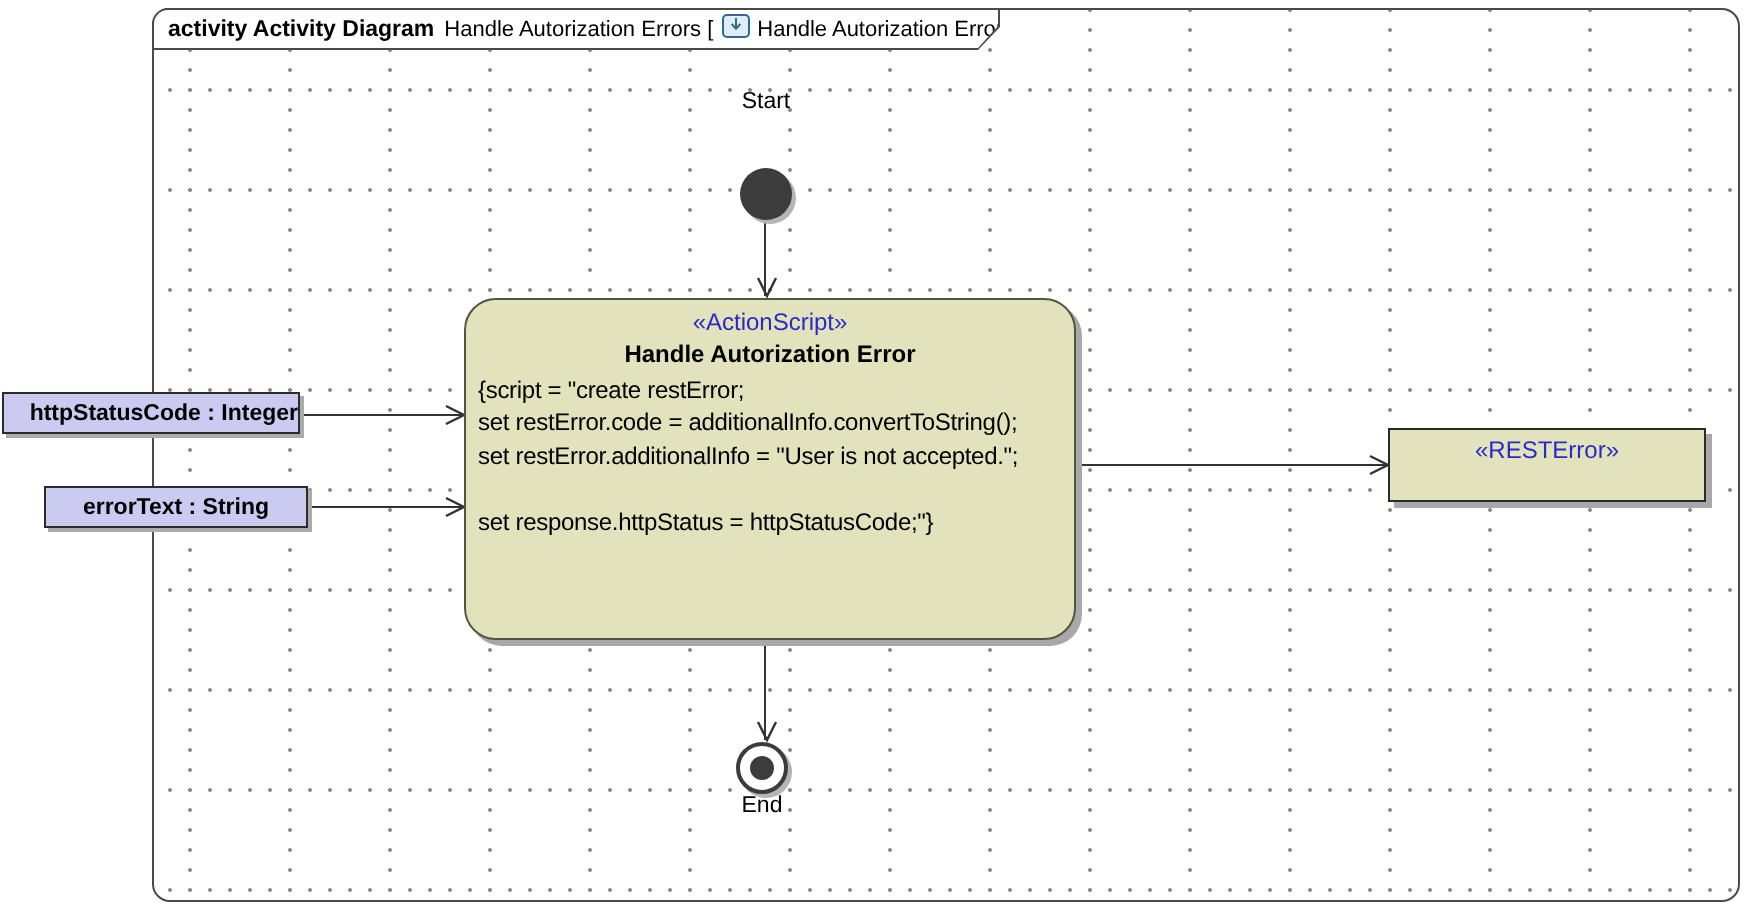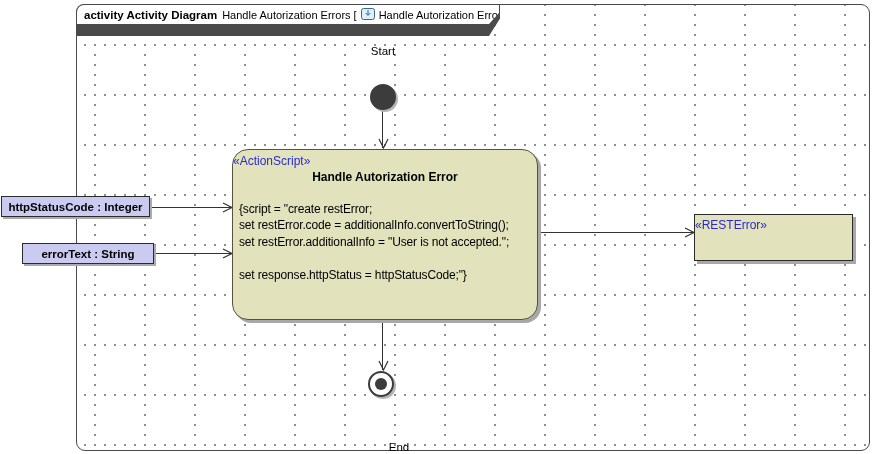--- a/index.html
+++ b/index.html
@@ -13,76 +13,76 @@
     position:absolute; left:76px; top:4px; width:792px; height:445px;
     border:1px solid #4a4a4a; border-radius:9px; background:#fff;
     background-image:
       radial-gradient(circle, #8f8f8f 0.9px, rgba(0,0,0,0) 1.1px),
       radial-gradient(circle, #8f8f8f 0.9px, rgba(0,0,0,0) 1.1px);
     background-size:10px 50px, 50px 10px;
     background-position:3px 15px, -7px 5px;
   }
   
   .tab-outer {
-    position:absolute; left:76px; top:4px; width:424px; height:32px;
+    position:absolute; left:76px; top:4px; width:424px; height:21px;
     background:#4a4a4a; border-top-left-radius:8px;
     clip-path:polygon(0 0,100% 0,100% 45%,calc(100% - 11px) 100%,0 100%);
     z-index:5;
   }
   .tab-inner {
     position:absolute; left:1px; top:1px; width:422px; height:19px;
     background:#fff; border-top-left-radius:7px;
     clip-path:polygon(0 0,100% 0,100% 42%,calc(100% - 10px) 100%,0 100%);
     display:flex; align-items:center; padding-left:7px; box-sizing:border-box;
     font-size:11px; white-space:nowrap;
   }
   .tab-keyword { font-weight:bold; margin-right:5px; font-size:11.5px; }
   .tab-icon { display:inline-block; margin:0 4px; vertical-align:middle; }
   
-  .stereotype { color:#2a2ac8; font-size:12px; }
+  .stereotype { color:#2a2ac8; text-align:center; font-size:12px; }
   .node-name  { font-weight:bold; text-align:center; font-size:12px; }
   
   #action-node {
     position:absolute; left:232px; top:149px; width:306px; height:171px;
     background:#e2e3bd; border:1px solid #55553e; border-radius:16px;
     box-shadow:3px 3px 0 #a8a8a8; z-index:3; padding-top:3px; box-sizing:border-box;
   }
   #action-node .stereotype { line-height:16px; }
-  #action-node .node-name  { line-height:16px; margin-bottom:16px; }
+  #action-node .node-name  { line-height:16px; margin-bottom:2px; }
   .code-line {
     font-size:12px; letter-spacing:-0.15px; line-height:16.4px; min-height:16.4px;
     padding-left:6px; white-space:nowrap;
   }
   
   .param-node {
     position:absolute; height:21px; background:#cbcbf2; border:1px solid #2b2b2b;
     box-shadow:2px 2px 0 #ababab; z-index:4;
     font-weight:bold; font-size:11.5px; text-align:center; line-height:20px;
     box-sizing:border-box; white-space:nowrap; overflow:hidden;
   }
-  #param-http  { left:1px;  top:196px; width:149px; }
+  #param-http  { left:1px;  top:196px; width:149px;text-align:right; }
   #param-error { left:22px; top:243px; width:132px; }
   
   #rest-node {
-    position:absolute; left:694px; top:214px; width:159px; height:47px;
+    position:absolute; left:694px; top:214px; width:159px; height:37px;
     background:#e2e3bd; border:1px solid #2b2b2b; box-shadow:3px 3px 0 #a8a8a8;
     z-index:3; box-sizing:border-box; padding-top:2px;
   }
   #rest-node .stereotype { line-height:16px; }
   #rest-node .node-name  { line-height:16px; font-size:11.5px; }
   
   #start-node {
     position:absolute; left:370px; top:84px; width:26px; height:26px;
     background:#3c3c3c; border-radius:50%; box-shadow:2px 2px 0 #b5b5b5; z-index:3;
   }
   #start-label, #end-label {
     position:absolute; width:60px; text-align:center; font-size:11.5px; z-index:3;
   }
   #start-label { left:353px; top:45px; }
-  #end-label   { left:369px; top:397px;margin-top:44px; }
+  #end-label   { left:351px; top:397px; }
   #end-node {
     position:absolute; left:368px; top:371px; width:22px; height:22px;
     background:#fff; border:2px solid #3c3c3c; border-radius:50%;
     box-shadow:2px 2px 0 #b5b5b5; z-index:3;
   }
   #end-node .end-dot {
     position:absolute; left:5px; top:5px; width:12px; height:12px;
     background:#3c3c3c; border-radius:50%;
   }
   

